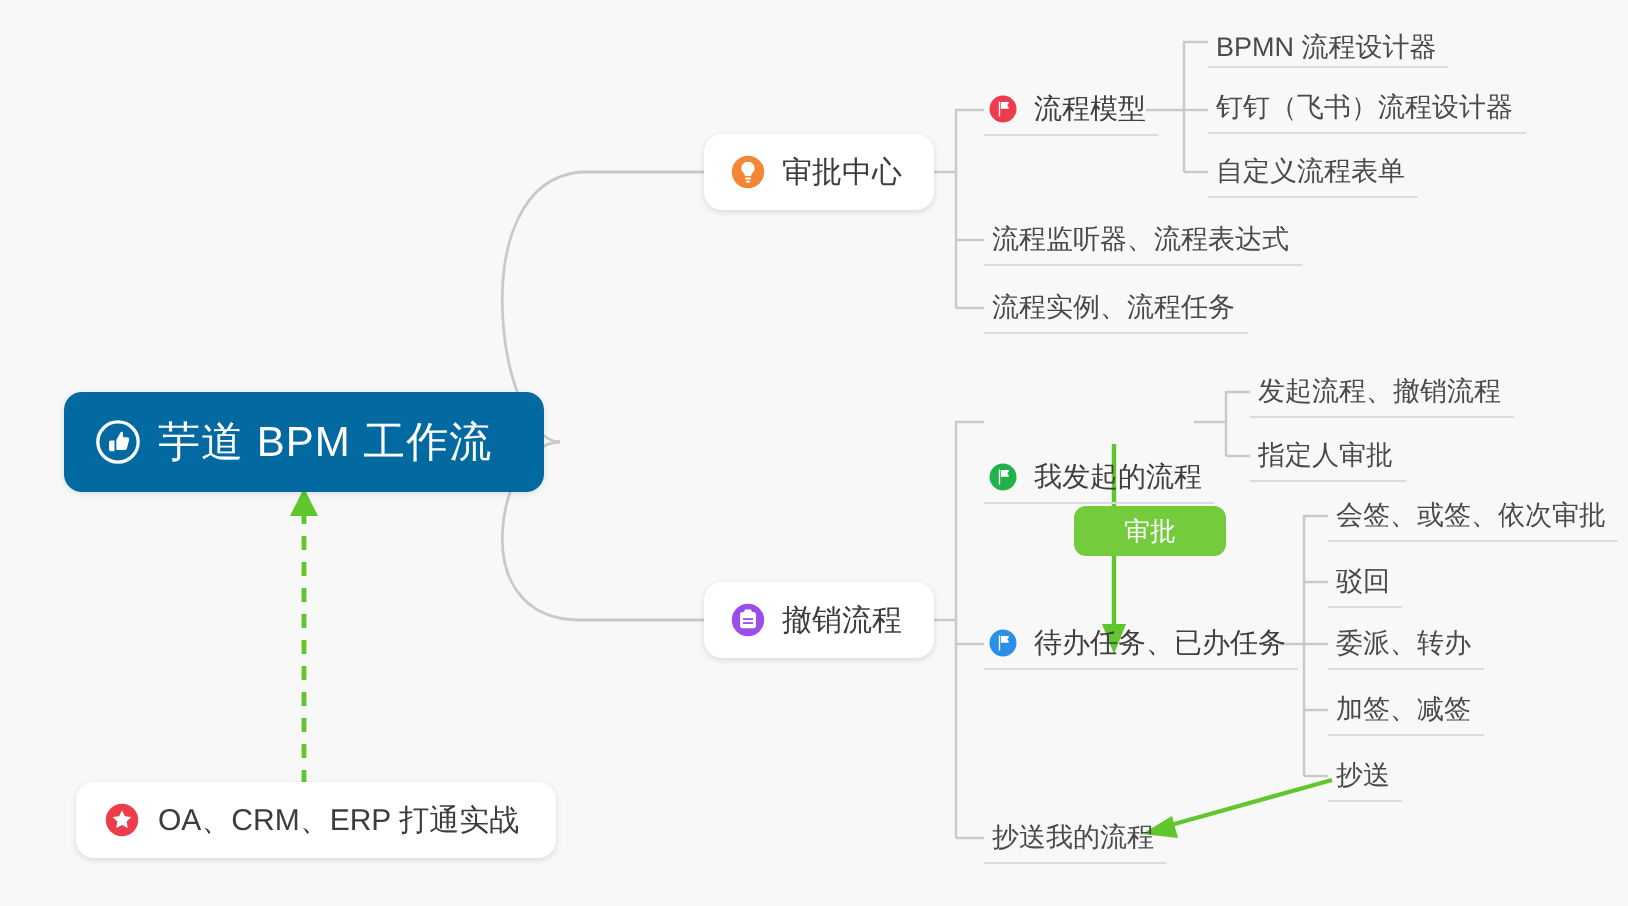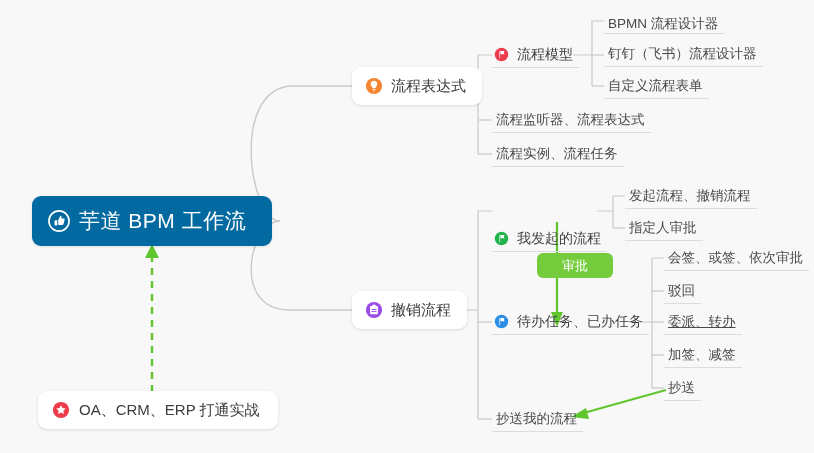--- a/index.html
+++ b/index.html
@@ -125,21 +125,21 @@
 
   <div class="node branch" style="left:352px;top:67px;">
     <span class="ic">
       <svg width="18" height="18" viewBox="0 0 20 20">
         <circle cx="10" cy="10" r="9" fill="#f58634"></circle>
         <path d="M10 4.3c-2.1 0-3.7 1.6-3.7 3.6 0 1.3.7 2.3 1.5 3 .3.3.4.6.4 1v.3h3.6v-.3c0-.4.1-.7.4-1 .8-.7 1.5-1.7 1.5-3 0-2-1.6-3.6-3.7-3.6z" fill="#ffffff"></path>
         <rect x="8.3" y="13.1" width="3.4" height="1.1" rx=".55" fill="#ffffff"></rect>
         <rect x="8.8" y="14.9" width="2.4" height="1" rx=".5" fill="#ffffff"></rect>
       </svg>
     </span>
-    <span class="label">流程表达式</span>
+    <span class="label">审批中心</span>
   </div>
 
   <div class="node sub" style="left:492px;top:42px;">
     <span class="ic">
       <svg width="15" height="15" viewBox="0 0 20 20">
         <circle cx="10" cy="10" r="9" fill="#ef3b4e"></circle>
         <path d="M7.2 5h.9v10h-.9z" fill="#ffffff"></path>
         <path d="M8.6 5.4h4.8c.5 0 .7.5.4.9l-1 1.3 1 1.3c.3.4.1.9-.4.9H8.6z" fill="#ffffff"></path>
       </svg>
     </span>
@@ -208,21 +208,21 @@
     </span>
     <span class="label">待办任务、已办任务</span>
   </div>
 
   <div class="node leaf" style="left:664px;top:246px;">
     <span>会签、或签、依次审批</span>
   </div>
   <div class="node leaf" style="left:664px;top:279px;">
     <span>驳回</span>
   </div>
-  <div class="node leaf" style="left:664px;top:310px;text-decoration:underline;">
+  <div class="node leaf" style="left:664px;top:310px;">
     <span>委派、转办</span>
   </div>
   <div class="node leaf" style="left:664px;top:343px;">
     <span>加签、减签</span>
   </div>
   <div class="node leaf" style="left:664px;top:376px;">
     <span>抄送</span>
   </div>
 
   <div class="node leaf" style="left:492px;top:407px;">

